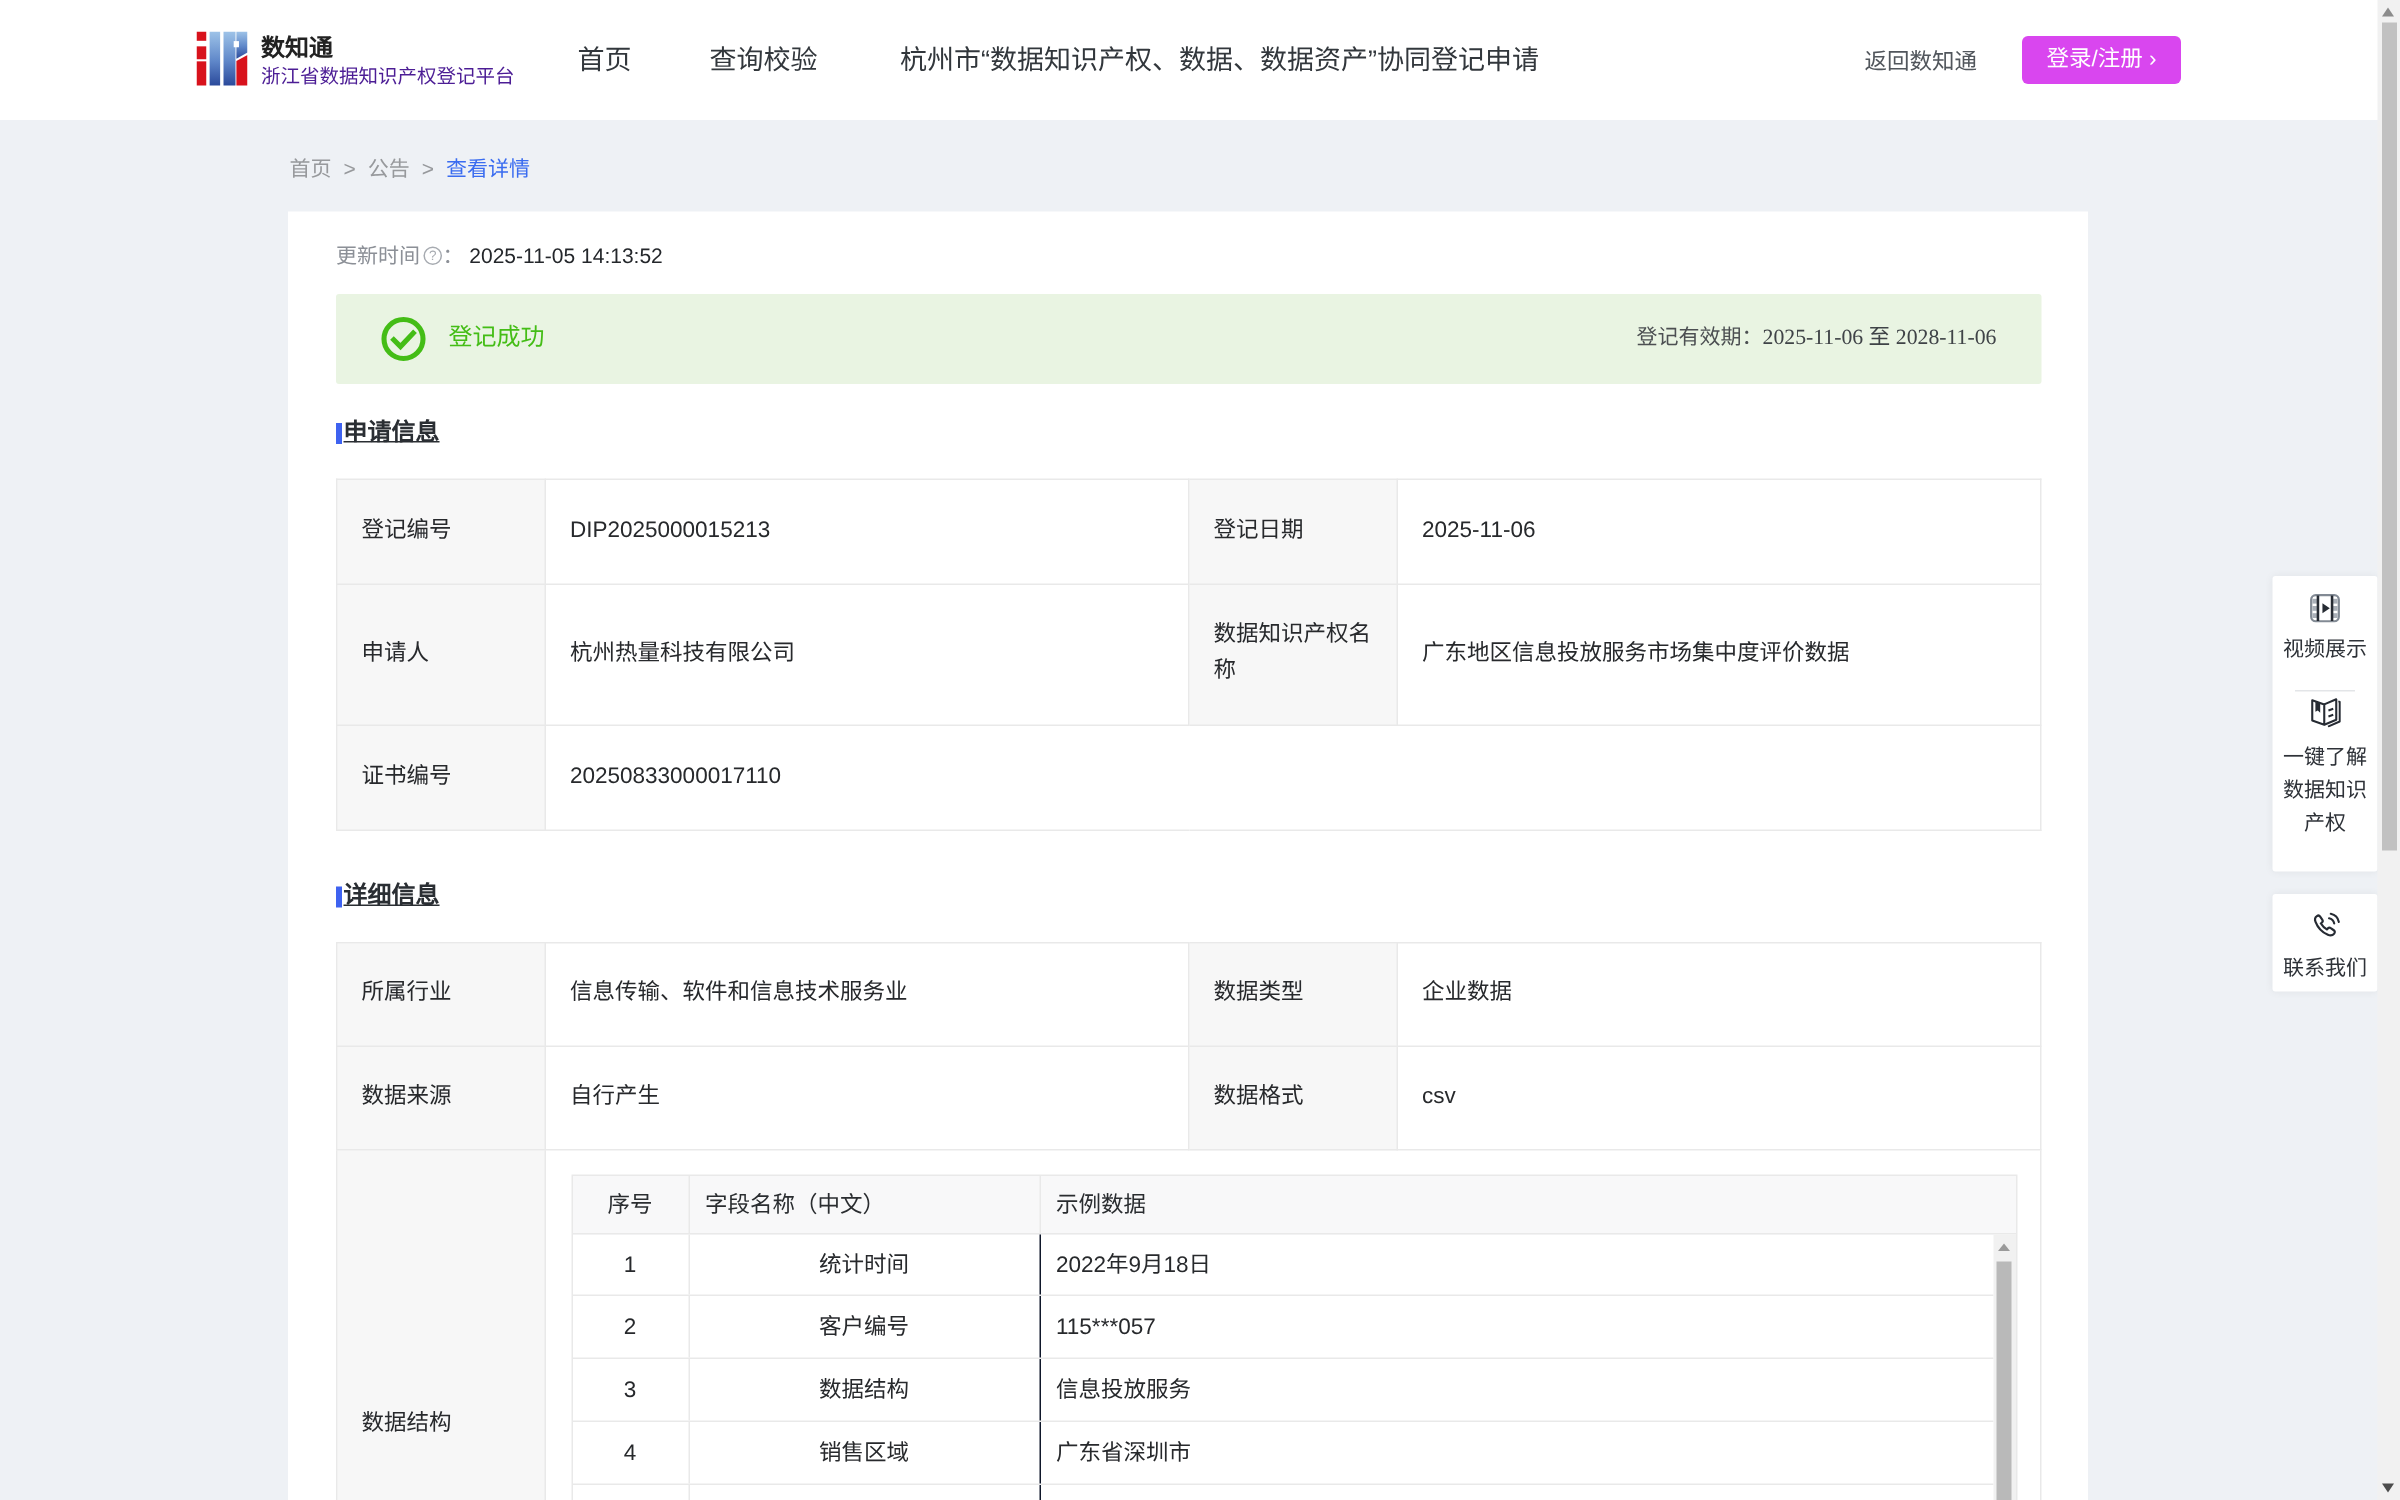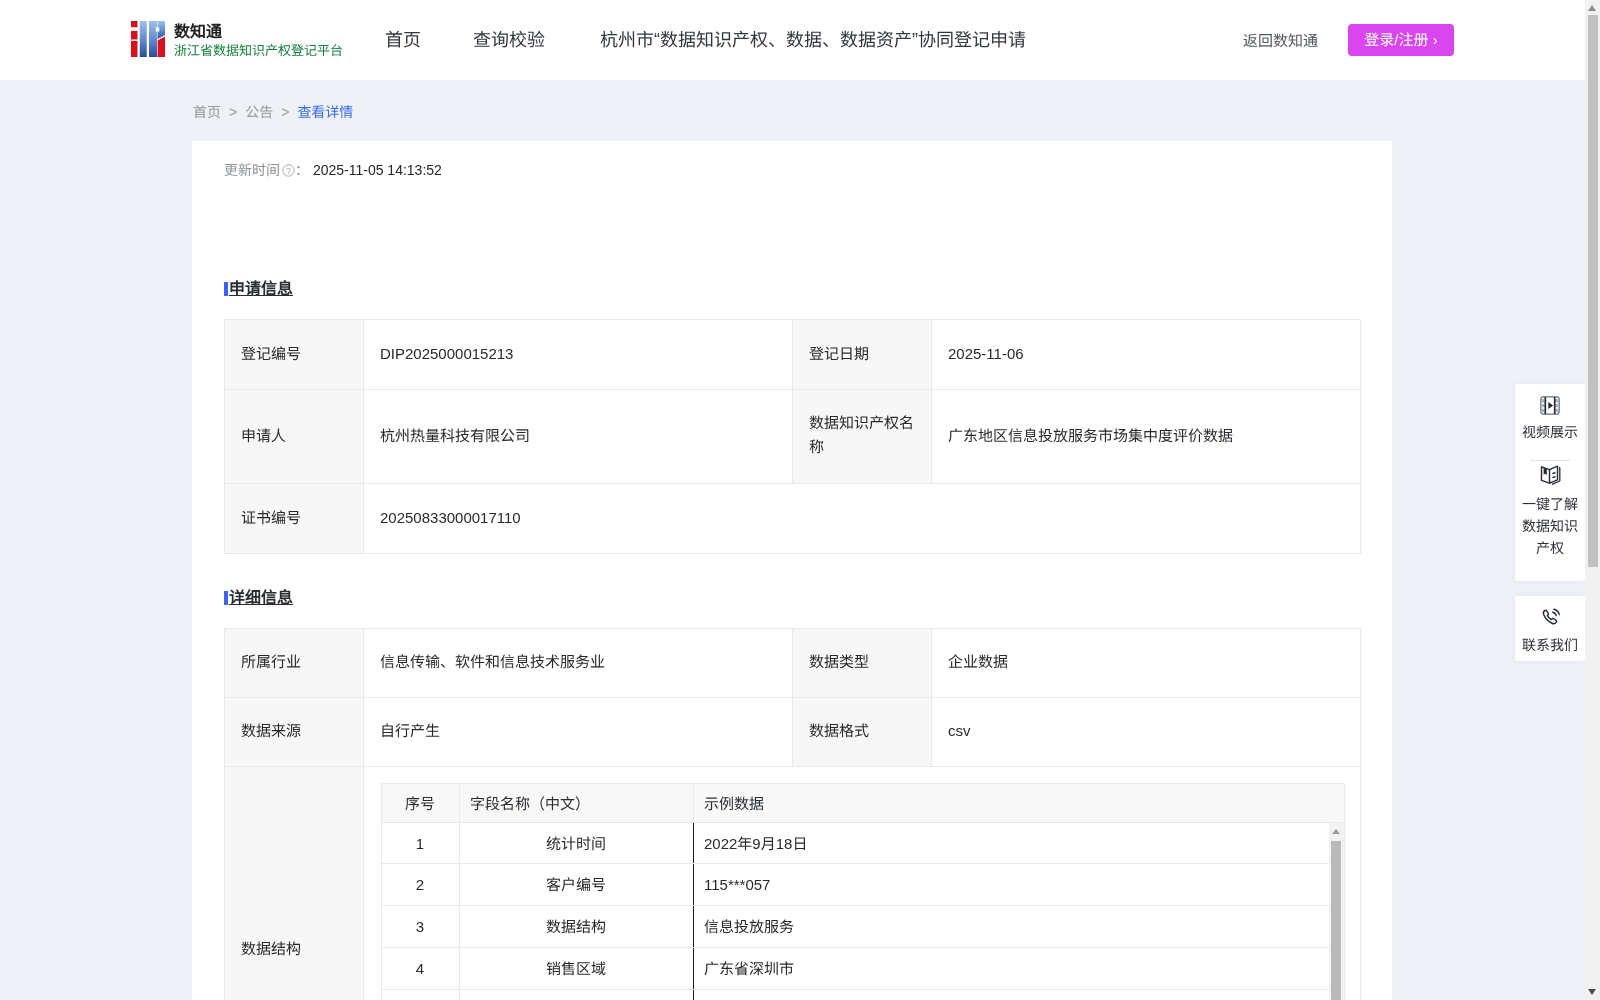--- a/index.html
+++ b/index.html
@@ -4,21 +4,21 @@
 <title>查看详情</title>
 <style>
 * { margin:0; padding:0; box-sizing:border-box; }
 html,body { width:1600px; height:1000px; overflow:hidden; }
 body { background:#eef1f5; font-family:"Liberation Sans",sans-serif; color:#333; position:relative; }
 
 
 .header { position:absolute; left:0; top:0; width:1600px; height:80px; background:#fff; }
 .logo-svg { position:absolute; left:131px; top:21px; }
 .logo-name { position:absolute; left:174px; top:18px; font-size:16px; font-weight:bold; color:#222; }
-.logo-sub { position:absolute; left:174px; top:40px; font-size:13px; color:#15803d; }
+.logo-sub { position:absolute; left:174px; top:40px; font-size:13px; color:#4c1d95; }
 .nav-item { position:absolute; top:25px; font-size:18px; color:#32373c; }
 .nav-home { left:385px; }
 .nav-check { left:473px; }
 .nav-title { left:600px; }
 .back-link { position:absolute; left:1243px; top:29px; font-size:15px; color:#51565c; }
 .login-btn { position:absolute; left:1348px; top:24px; width:106px; height:32px; background:#d946ef; border-radius:4px; color:#fff; font-size:15px; text-align:center; line-height:32px; }
 
 
 .crumb { position:absolute; left:193px; top:101px; font-size:14px; color:#97999c; }
 .crumb .sep { margin:0 8px; color:#97999c; }
@@ -106,20 +106,28 @@
 </div>
 
 <div class="crumb">首页<span class="sep">&gt;</span>公告<span class="sep">&gt;</span><span class="cur">查看详情</span></div>
 
 <div class="card">
   <div class="update-row">更新时间<svg class="q" width="13" height="13" viewBox="0 0 13 13" style="margin-left:2px;">
         <circle cx="6.5" cy="6.5" r="5.7" fill="none" stroke="#a7abb1" stroke-width="1"></circle>
         <text x="6.5" y="9.5" font-size="9" text-anchor="middle" fill="#a7abb1">?</text>
       </svg>：&nbsp;<span class="update-val">2025-11-05 14:13:52</span></div>
 
+  <div class="banner">
+    <svg class="ok-ic" width="30" height="30" viewBox="0 0 30 30">
+      <circle cx="15" cy="15" r="13" fill="none" stroke="#44bd16" stroke-width="3.4"></circle>
+      <path d="M8.5 15.5 L13 20 L21.5 11" fill="none" stroke="#44bd16" stroke-width="3.4" stroke-linecap="square"></path>
+    </svg>
+    <div class="ok-tx">登记成功</div>
+    <div class="valid">登记有效期：<span class="dt">2025-11-06 至 2028-11-06</span></div>
+  </div>
 
   <div class="sec-title" style="top:140px;"><span class="bar"></span><span class="tx">申请信息</span></div>
 
   <table class="info t1">
     <colgroup>
         <col style="width:139px">
         <col style="width:429px">
         <col style="width:139px">
         <col style="width:429px">
       </colgroup>

